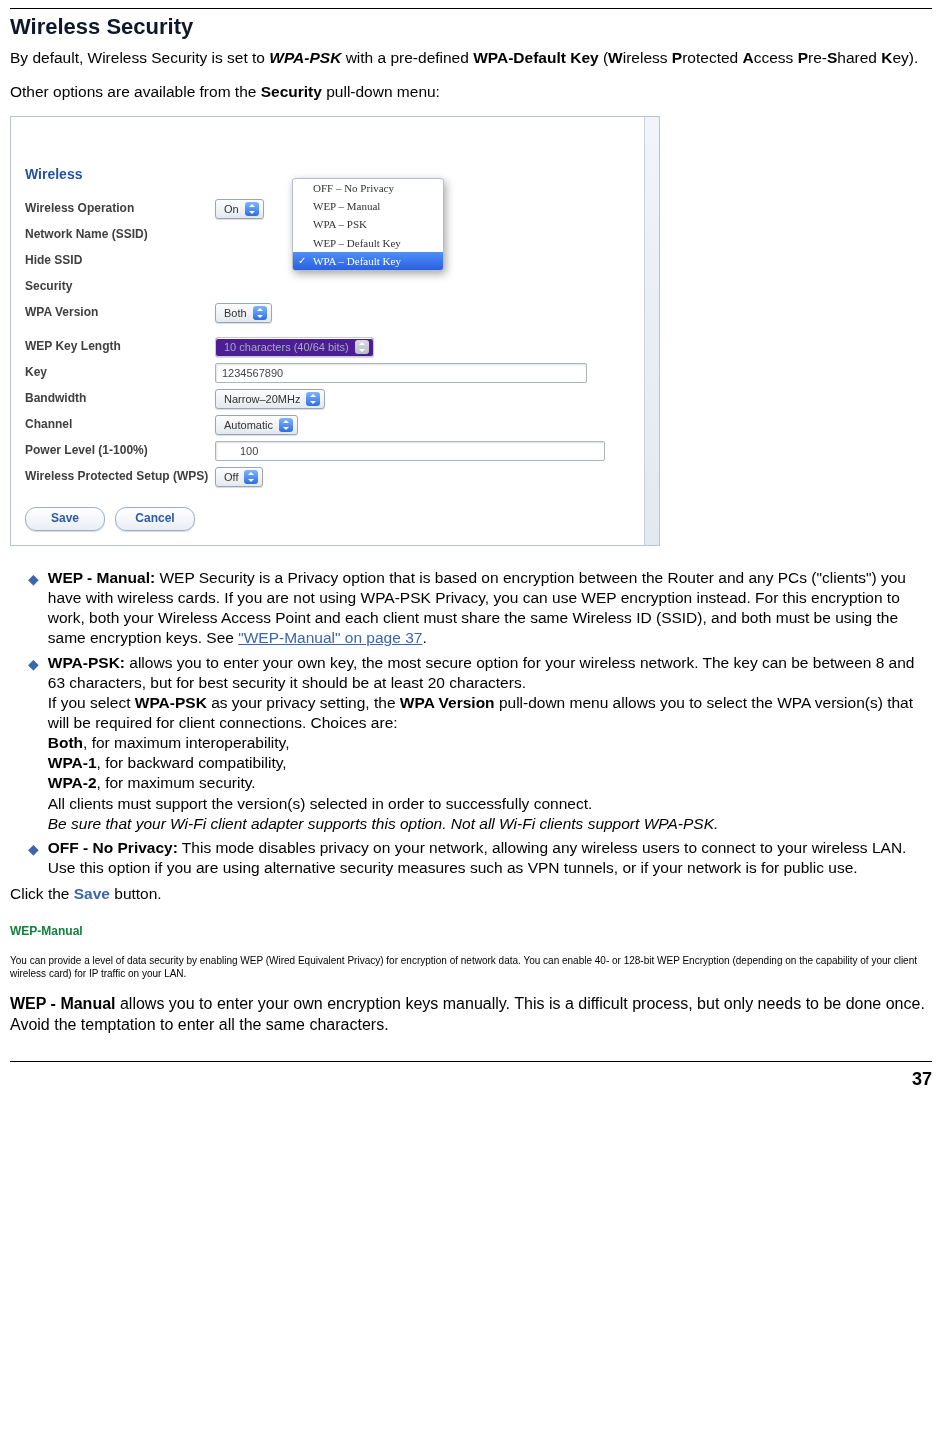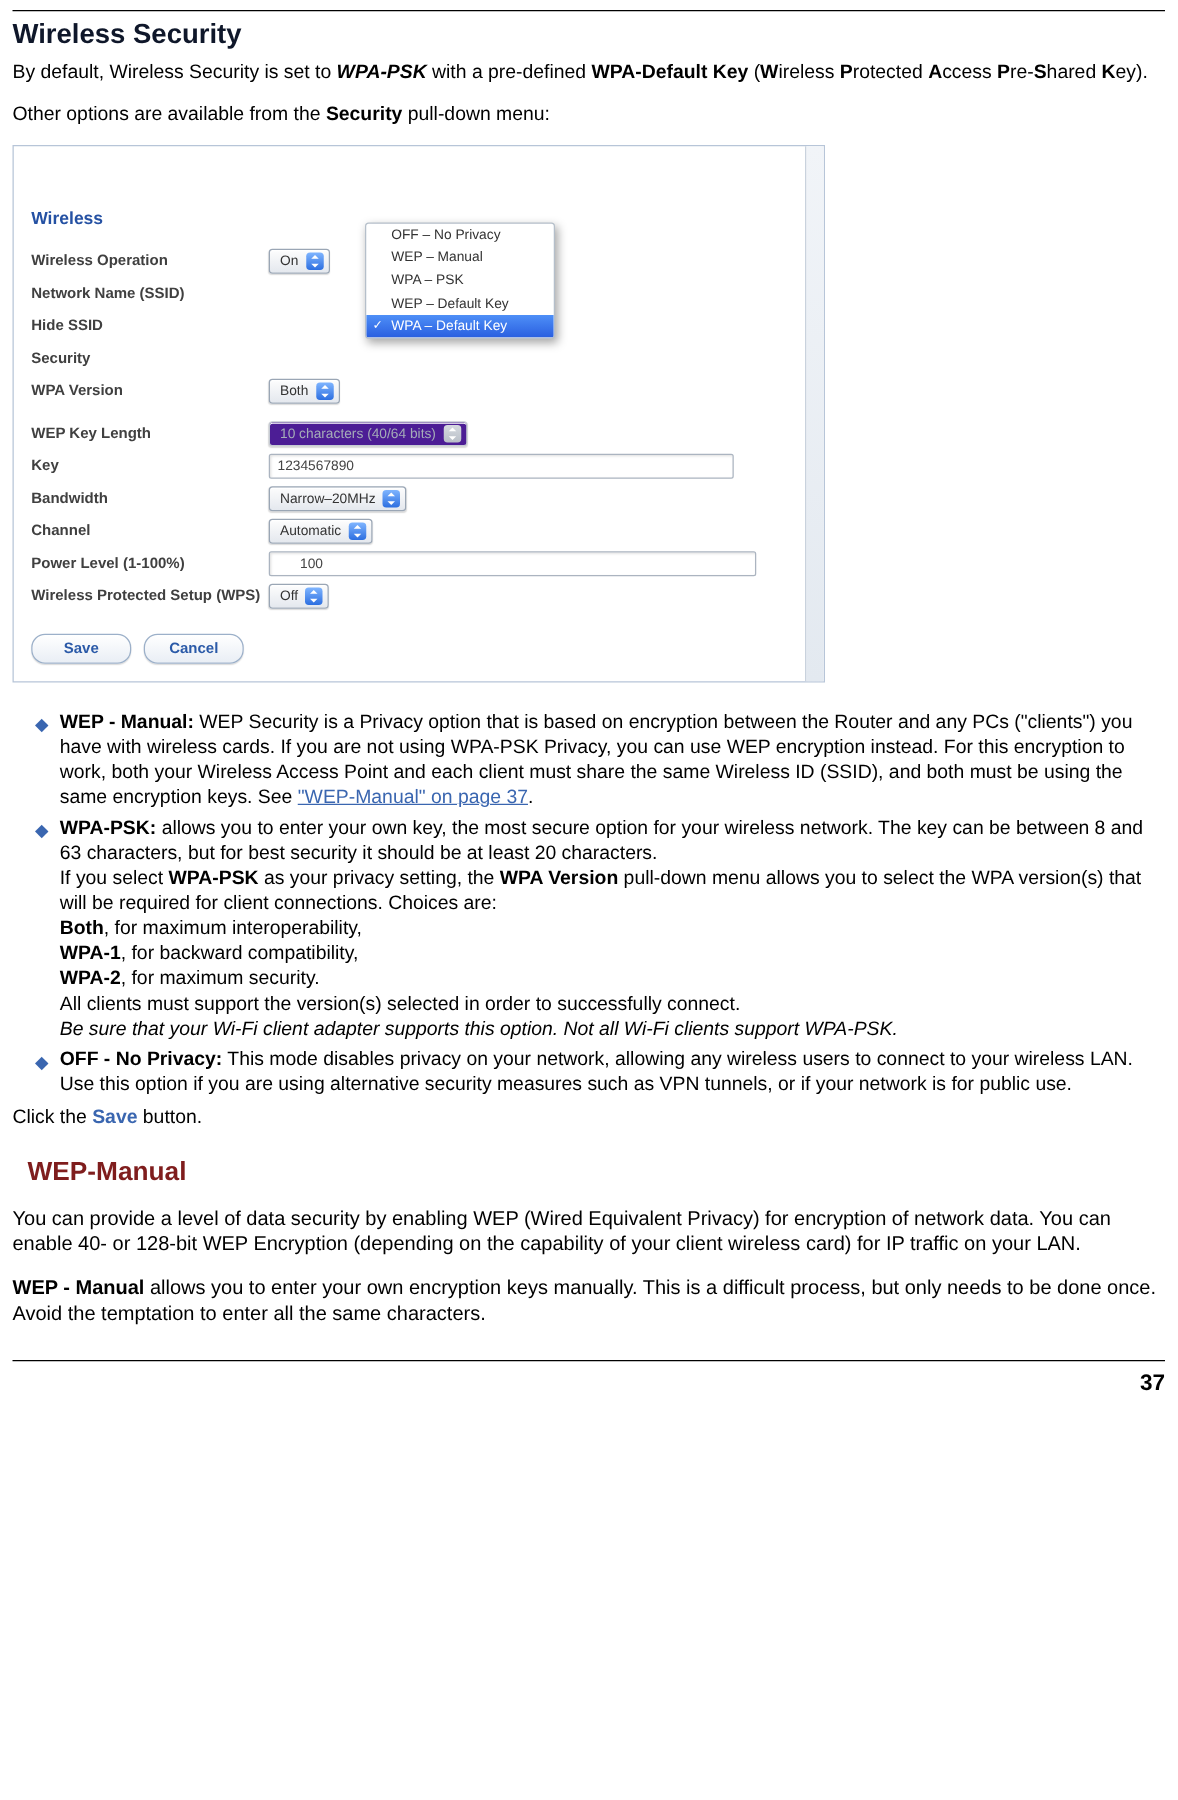--- a/index.html
+++ b/index.html
@@ -26,24 +26,24 @@
     margin: 25px 0 6px 0;
   }
   h1.main-heading {
     color: #0f172a;
     font-size: 22px;
     font-weight: bold;
     margin: 2px 0 4px 0;
   }
   p { margin: 6px 0 14px 0; }
   h2.sub-heading {
-    color: #7f1d1d;
-    font-size: 21px;
+    color: #15803d;
+    font-size: 12px;
     font-weight: bold;
-    margin: 20px 0 14px 12px;
+    margin: 20px 0 14px 0;
   }
   .page-number {
     text-align: right;
     font-weight: bold;
     font-size: 18px;
   }
   a.link { color: #3a66b0; text-decoration: underline; }
 
   
   .bullet-list { padding-left: 18px; }
@@ -106,21 +106,21 @@
     border-radius:2px;
   }
   .dropdown-open {
     position:absolute; width:150px; background:#fff;
     border:1px solid #b5bfca; border-radius:3px;
     box-shadow: 2px 3px 8px rgba(0,0,0,0.35);
     font-size:11px; font-family:"Lucida Grande", Arial, sans-serif;
     overflow:hidden;
     left:281px; top:61px;
   }
-  .dropdown-open .opt { padding:2px 8px 2px 20px; color:#333; position:relative; }
+  .dropdown-open .opt { padding:2px 8px 2px 20px; color:#333; position:relative;font-family:Liberation Serif, serif; }
   .dropdown-open .opt.sel {
     background: linear-gradient(#4e8ff7,#2a5fe0); color:#fff;
   }
   .dropdown-open .opt.sel::before {
     content:"✓"; position:absolute; left:5px; color:#fff; font-size:10px;
   }
   .btn-row { margin-top:18px; display:flex; gap:10px; padding-left:4px; }
   .pill-btn {
     width:78px; height:22px;
     border:1px solid #9cb0c9; border-radius:11px;
@@ -264,21 +264,21 @@
       </div>
     </div>
   </div>
 
   <p>
     <span>Click the </span><span class="save-color">Save</span><span> button.</span>
   </p>
 
   <h2 class="sub-heading">WEP-Manual</h2>
 
-  <p style="font-size:16px;">You can provide a level of data security by enabling WEP (Wired Equivalent Privacy) for encryption of network data. You can enable 40- or 128-bit WEP Encryption (depending on the capability of your client wireless card) for IP traffic on your LAN.</p>
+  <p style="font-size:10px;">You can provide a level of data security by enabling WEP (Wired Equivalent Privacy) for encryption of network data. You can enable 40- or 128-bit WEP Encryption (depending on the capability of your client wireless card) for IP traffic on your LAN.</p>
 
   <p style="font-size:16px;">
     <b>WEP - Manual</b><span> allows you to enter your own encryption keys manually. This is a difficult process, but only needs to be done once. Avoid the temptation to enter all the same characters.</span>
   </p>
 
   <hr class="bottom-rule">
   <div class="page-number">37</div>
 </div>
 
 </body></html>

